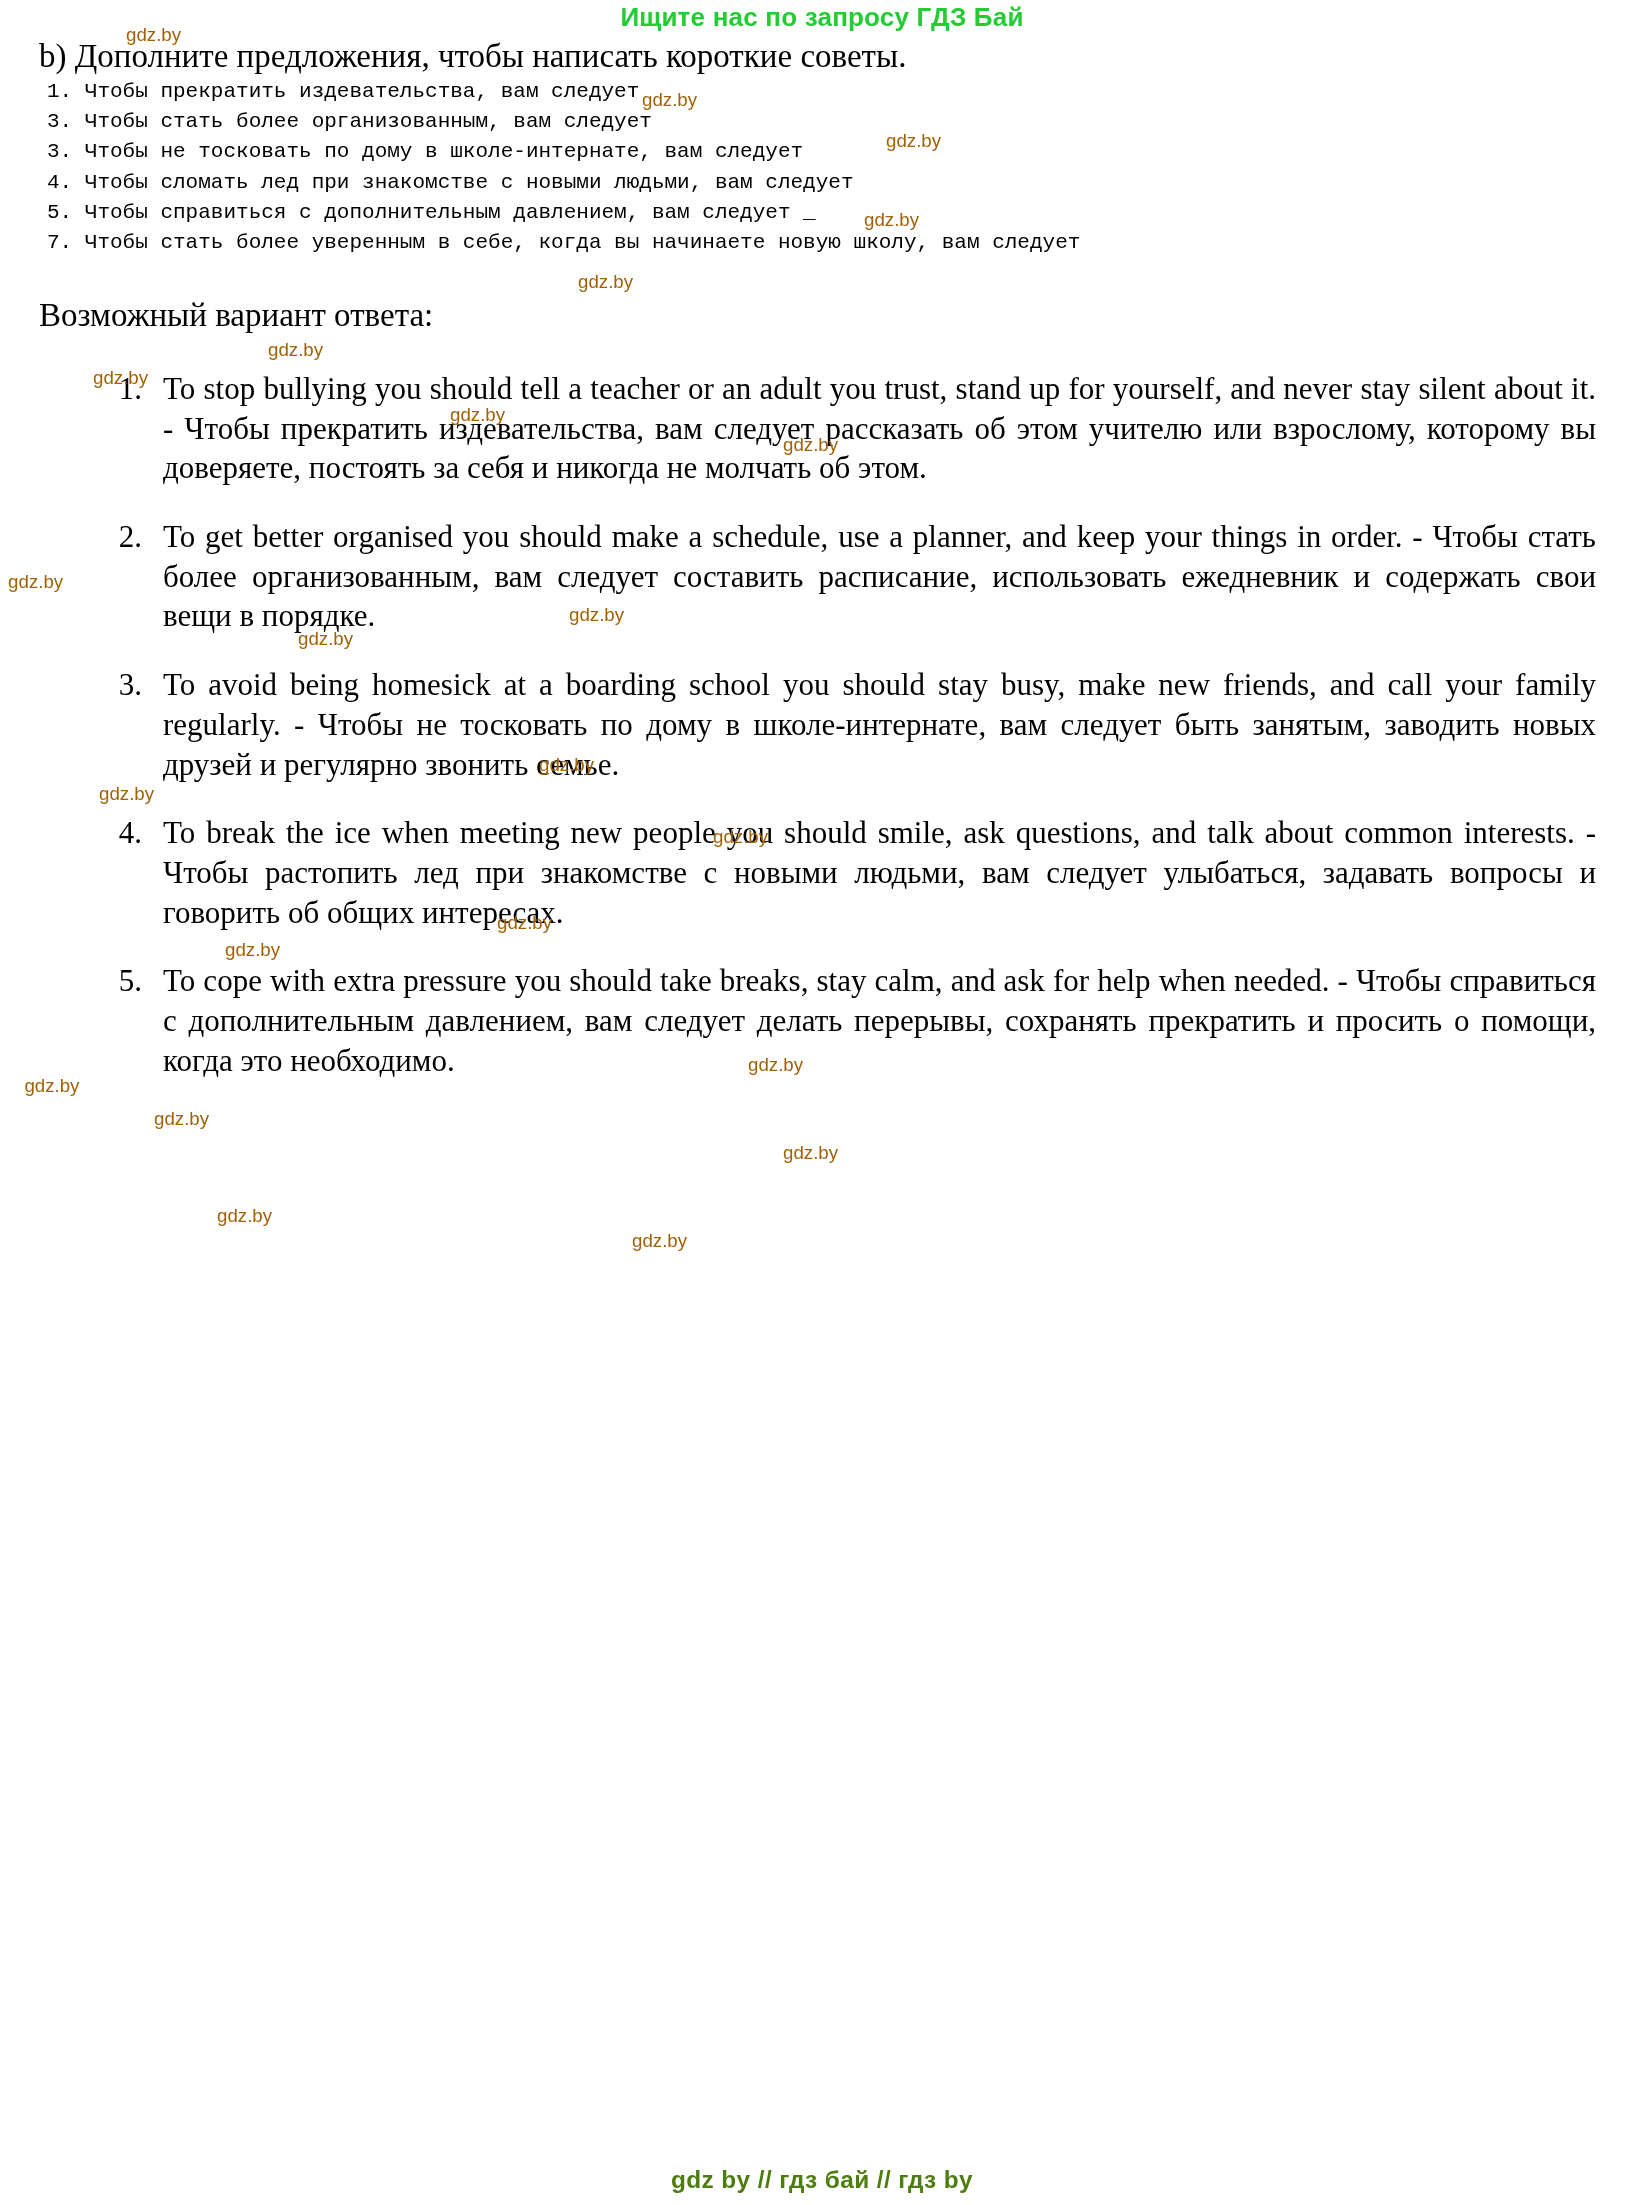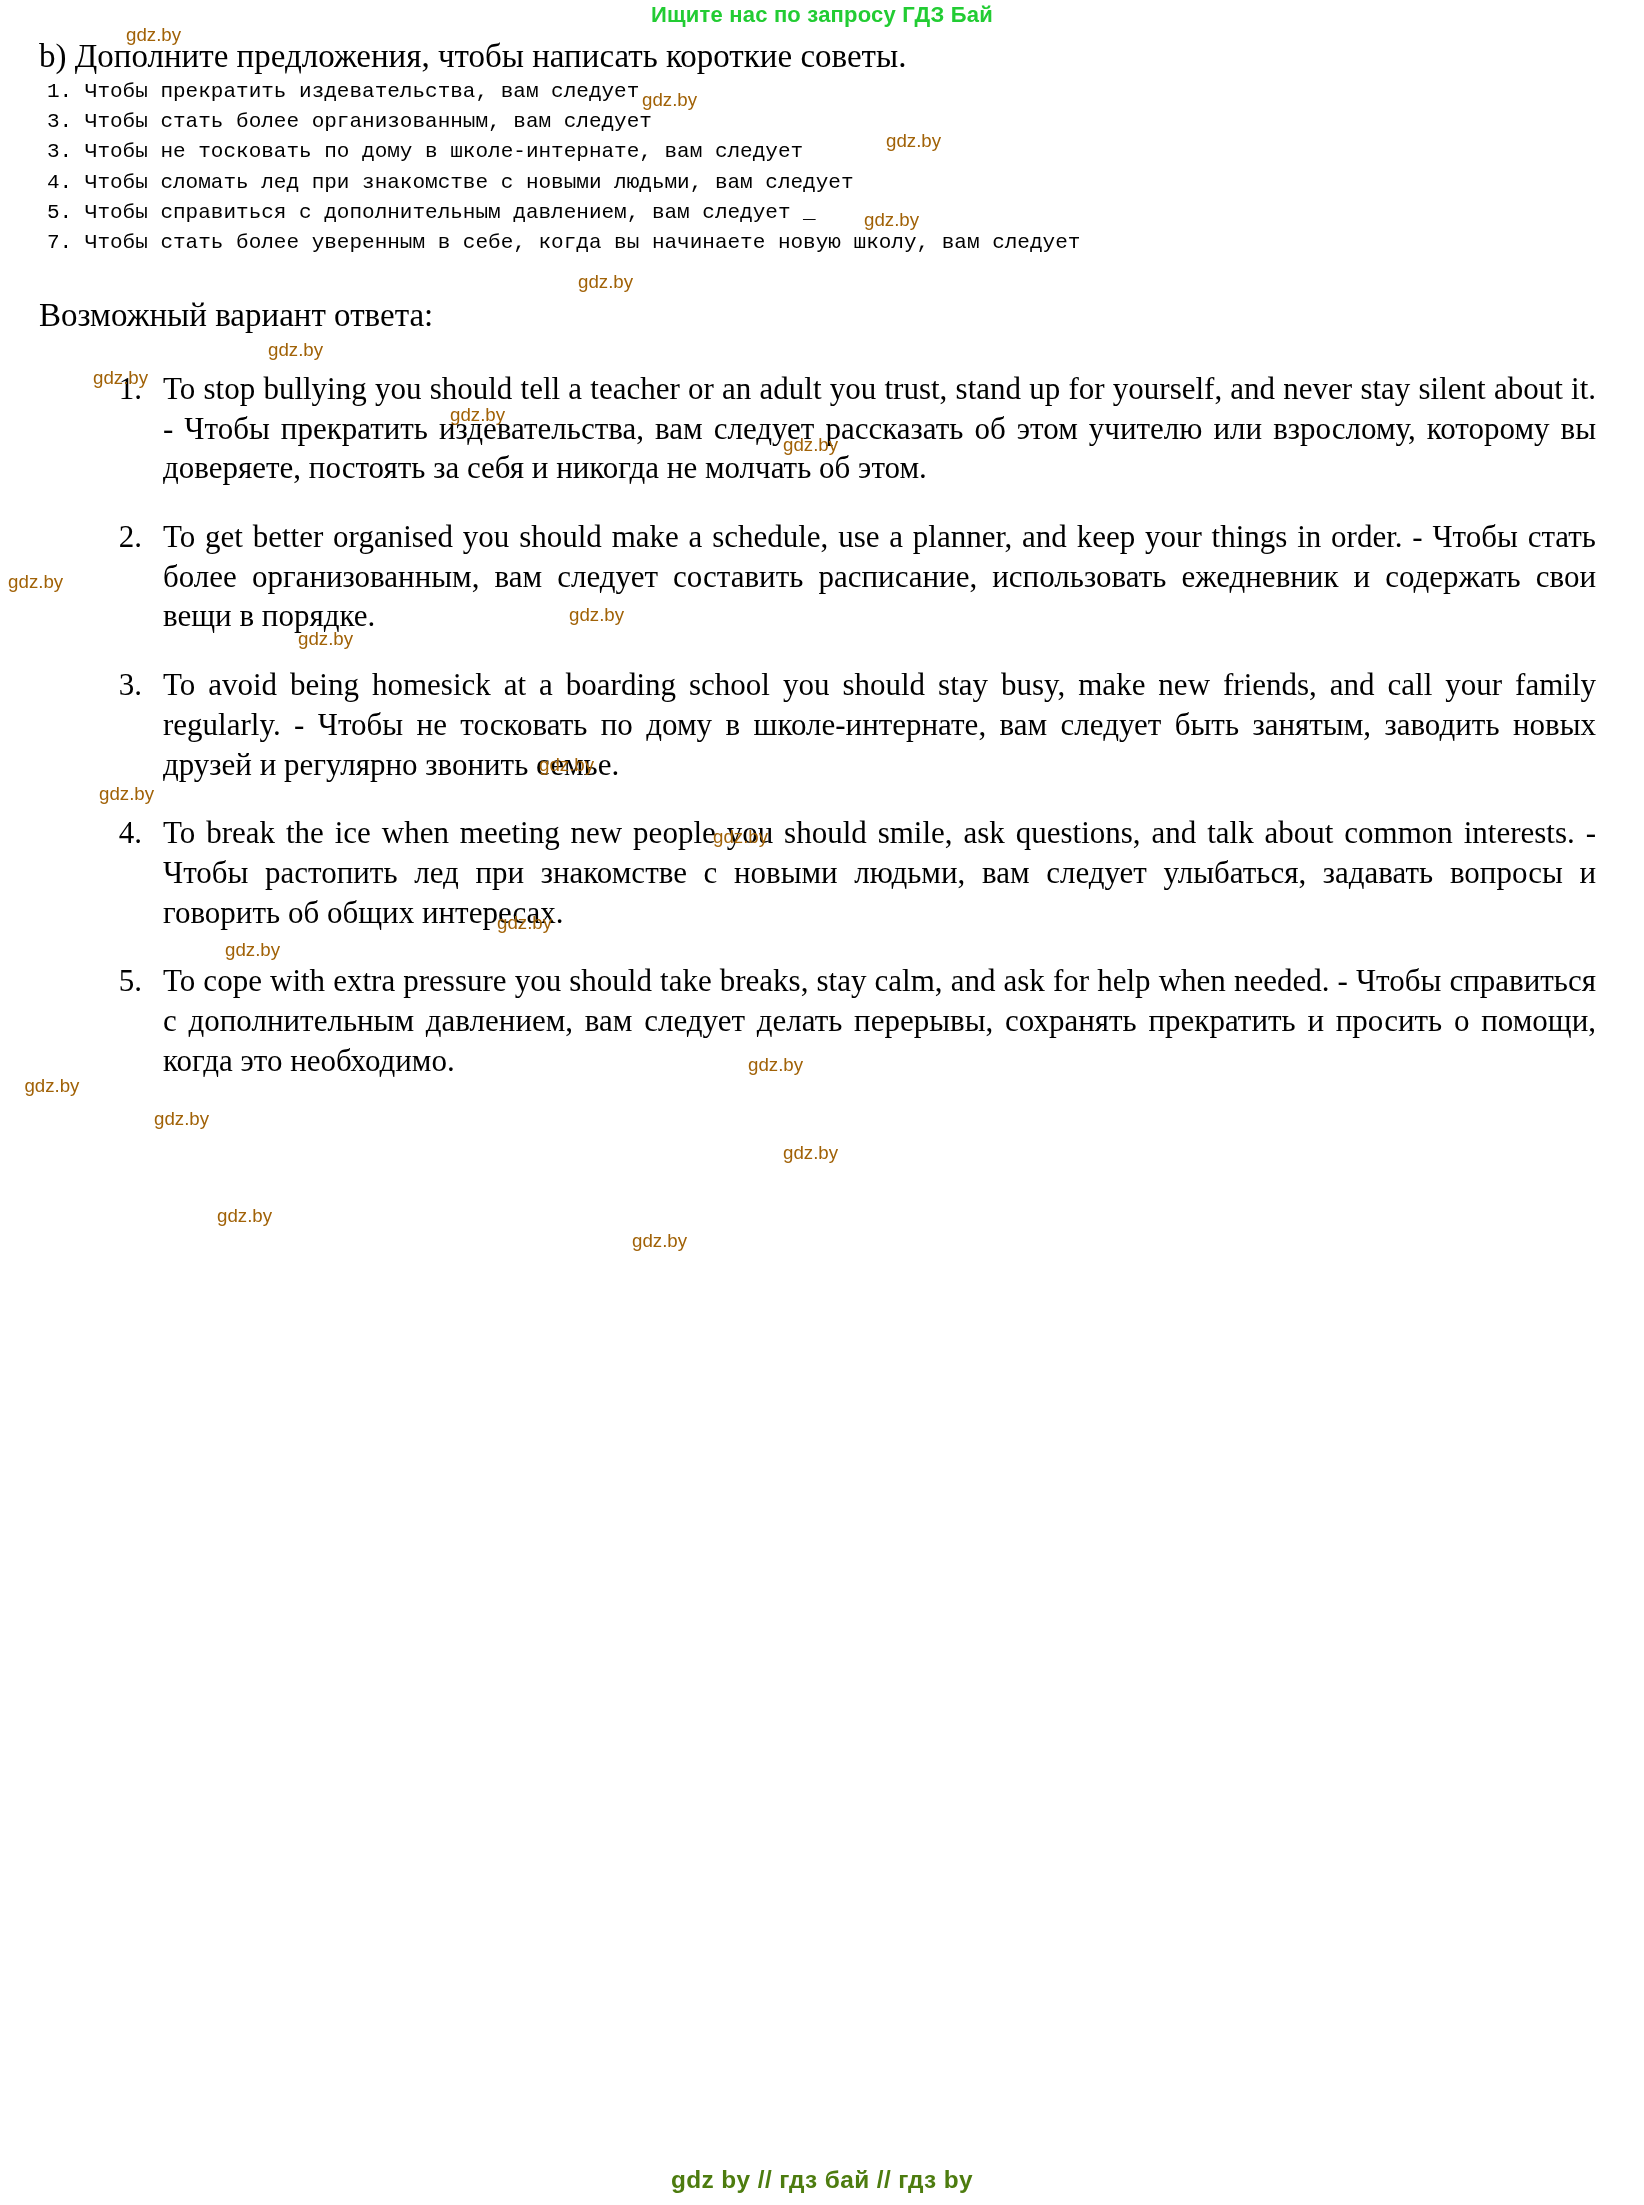--- a/index.html
+++ b/index.html
@@ -26,21 +26,21 @@
 
   
   .promo-header {
     position: absolute;
     top: 1.6px;
     left: 0;
     width: 1644px;
     text-align: center;
     font-family: "Liberation Sans", "DejaVu Sans", sans-serif;
     font-weight: bold;
-    font-size: 22px;
+    font-size: 26px;
     color: #22cc33;
     letter-spacing: 0.2px;
   }
 
   
   .promo-footer {
     position: absolute;
     bottom: 11.4px;
     left: 0;
     width: 1644px;

